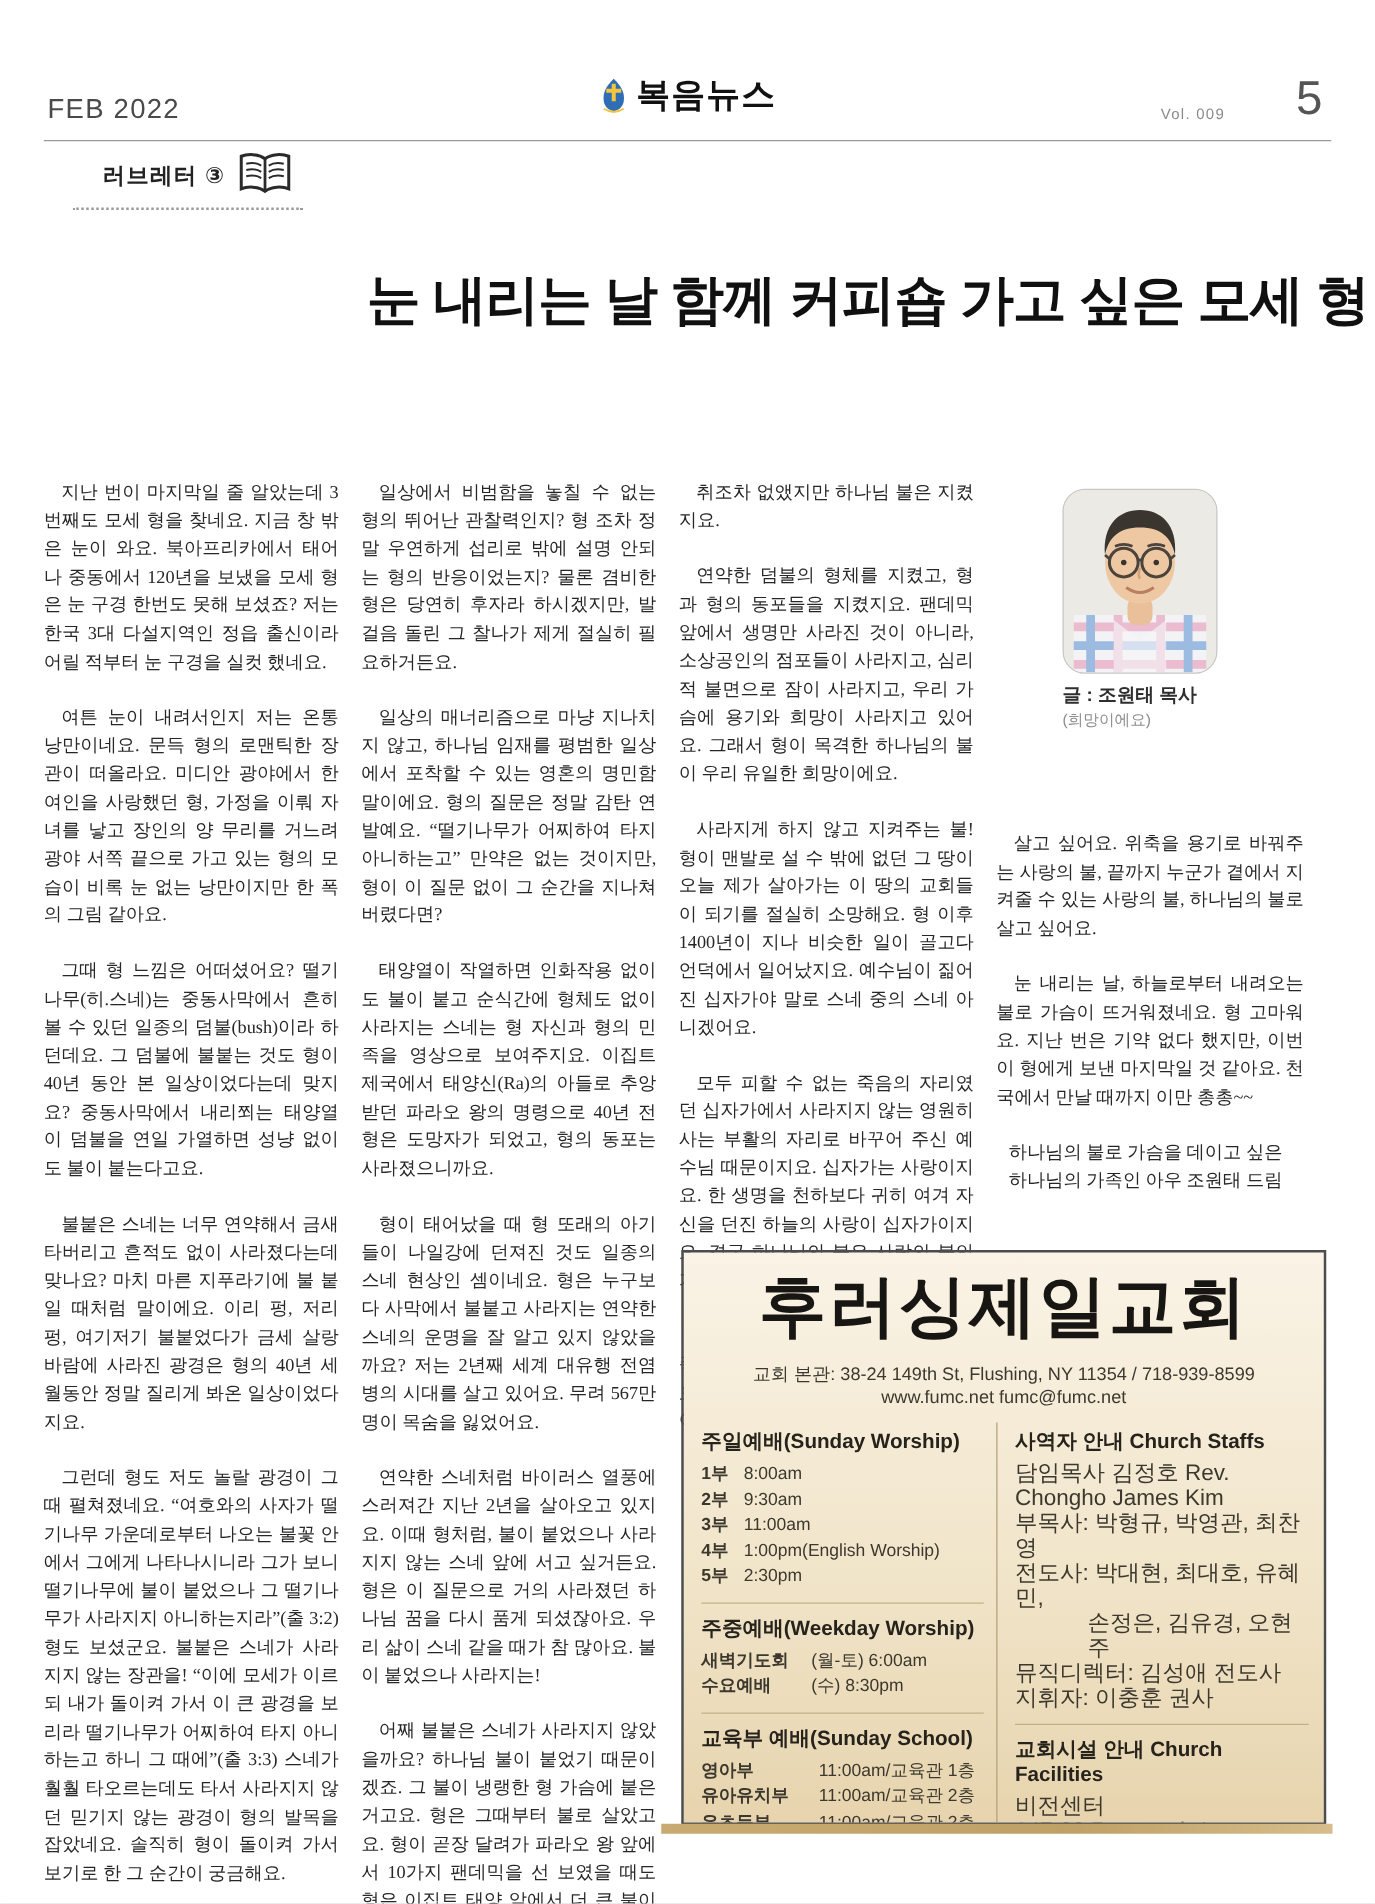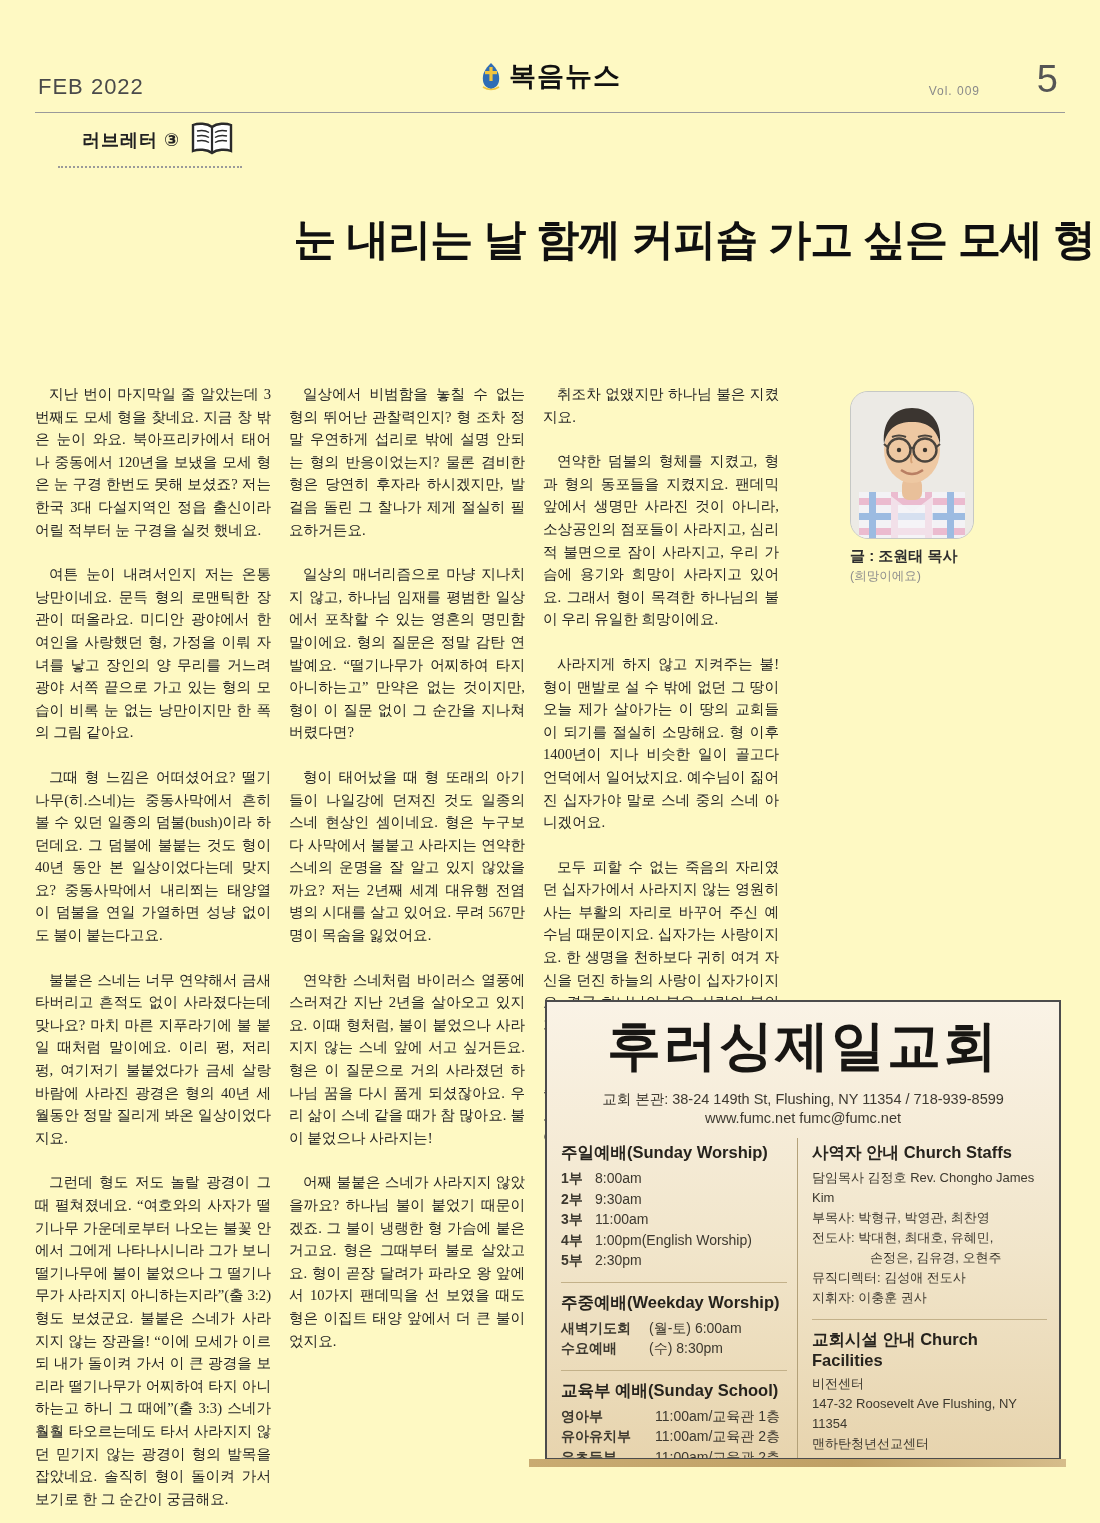--- a/index.html
+++ b/index.html
@@ -1,16 +1,16 @@
 <!DOCTYPE html>
 <html><head>
 <meta charset="utf-8">
 <style>
   html,body{margin:0;padding:0;background:#e9e9e9;}
-  .page{position:relative;width:1100px;height:1523px;margin:0 auto;background:#fef9c3;
+  .page{position:relative;width:1100px;height:1523px;margin:0 auto;background:#ffffff;
         font-family:"Liberation Serif","DejaVu Serif",serif;color:#222;overflow:hidden;
         box-shadow:0 0 4px rgba(0,0,0,.25);}
   
   .masthead-date{position:absolute;left:38px;top:74px;font-family:"Liberation Sans","DejaVu Sans",sans-serif;
         font-size:22px;color:#4a4a4a;letter-spacing:1px;}
   .masthead-logo{position:absolute;left:0;right:0;top:58px;text-align:center;}
   .masthead-logo .logo-wrap{display:inline-flex;align-items:center;gap:6px;}
   .masthead-logo .logo-text{font-family:"Liberation Sans","DejaVu Sans",sans-serif;font-weight:bold;
         font-size:27px;color:#111;letter-spacing:1px;}
   .masthead-vol{position:absolute;right:120px;top:84px;font-family:"Liberation Sans","DejaVu Sans",sans-serif;
@@ -55,21 +55,21 @@
   .ad-web{font-size:14.5px;color:#3c382f;margin-top:1px;}
   .ad-cols{display:flex;margin:12px 12px 0 14px;}
   .ad-left{width:226px;padding-right:10px;border-right:1px solid #b3a179;}
   .ad-right{flex:1;padding-left:14px;}
   .ad-section{padding-top:2px;}
   .ad-section + .ad-section{border-top:1px solid #c3b189;margin-top:11px;padding-top:7px;}
   .ad-sec-title{font-size:16.5px;font-weight:bold;color:#26231d;margin:2px 0 4px;}
   .ad-row{display:flex;font-size:14px;line-height:20.5px;color:#3c382e;}
   .ad-row .lbl{font-weight:bold;flex:0 0 auto;}
   .sw .lbl{width:34px;}  .wd .lbl{width:88px;}  .ss .lbl{width:94px;}
-  .ad-line{font-size:13px;line-height:20px;color:#3c382e;}
+  .ad-line{font-size:18px;line-height:20px;color:#3c382e;}
   .ad-line.indent{padding-left:58px;}
   
   .icon{display:inline-block;vertical-align:middle;}
 </style>
 </head>
 <body>
 
 <div class="page">
 
   <div class="masthead-date">FEB 2022</div>
@@ -106,34 +106,41 @@
     <p>지난 번이 마지막일 줄 알았는데 3번째도 모세 형을 찾네요. 지금 창 밖은 눈이 와요. 북아프리카에서 태어나 중동에서 120년을 보냈을 모세 형은 눈 구경 한번도 못해 보셨죠? 저는 한국 3대 다설지역인 정읍 출신이라 어릴 적부터 눈 구경을 실컷 했네요.</p>
     <p>여튼 눈이 내려서인지 저는 온통 낭만이네요. 문득 형의 로맨틱한 장관이 떠올라요. 미디안 광야에서 한 여인을 사랑했던 형, 가정을 이뤄 자녀를 낳고 장인의 양 무리를 거느려 광야 서쪽 끝으로 가고 있는 형의 모습이 비록 눈 없는 낭만이지만 한 폭의 그림 같아요.</p>
     <p>그때 형 느낌은 어떠셨어요? 떨기나무(히.스네)는 중동사막에서 흔히 볼 수 있던 일종의 덤불(bush)이라 하던데요. 그 덤불에 불붙는 것도 형이 40년 동안 본 일상이었다는데 맞지요? 중동사막에서 내리쬐는 태양열이 덤불을 연일 가열하면 성냥 없이도 불이 붙는다고요.</p>
     <p>불붙은 스네는 너무 연약해서 금새 타버리고 흔적도 없이 사라졌다는데 맞나요? 마치 마른 지푸라기에 불 붙일 때처럼 말이에요. 이리 펑, 저리 펑, 여기저기 불붙었다가 금세 살랑바람에 사라진 광경은 형의 40년 세월동안 정말 질리게 봐온 일상이었다지요.</p>
     <p>그런데 형도 저도 놀랄 광경이 그때 펼쳐졌네요. “여호와의 사자가 떨기나무 가운데로부터 나오는 불꽃 안에서 그에게 나타나시니라 그가 보니 떨기나무에 불이 붙었으나 그 떨기나무가 사라지지 아니하는지라”(출 3:2) 형도 보셨군요. 불붙은 스네가 사라지지 않는 장관을! “이에 모세가 이르되 내가 돌이켜 가서 이 큰 광경을 보리라 떨기나무가 어찌하여 타지 아니하는고 하니 그 때에”(출 3:3) 스네가 훨훨 타오르는데도 타서 사라지지 않던 믿기지 않는 광경이 형의 발목을 잡았네요. 솔직히 형이 돌이켜 가서 보기로 한 그 순간이 궁금해요.</p>
   </div>
 
   <div class="col col-2">
     <p>일상에서 비범함을 놓칠 수 없는 형의 뛰어난 관찰력인지? 형 조차 정말 우연하게 섭리로 밖에 설명 안되는 형의 반응이었는지? 물론 겸비한 형은 당연히 후자라 하시겠지만, 발걸음 돌린 그 찰나가 제게 절실히 필요하거든요.</p>
     <p>일상의 매너리즘으로 마냥 지나치지 않고, 하나님 임재를 평범한 일상에서 포착할 수 있는 영혼의 명민함 말이에요. 형의 질문은 정말 감탄 연발예요. “떨기나무가 어찌하여 타지 아니하는고” 만약은 없는 것이지만, 형이 이 질문 없이 그 순간을 지나쳐 버렸다면?</p>
+    <p>태양열이 작열하면 인화작용 없이도 불이 붙고 순식간에 형체도 없이 사라지는 스네는 형 자신과 형의 민족을 영상으로 보여주지요. 이집트 제국에서 태양신(Ra)의 아들로 추앙받던 파라오 왕의 명령으로 40년 전 형은 도망자가 되었고, 형의 동포는 사라졌으니까요.</p>
     <p>형이 태어났을 때 형 또래의 아기들이 나일강에 던져진 것도 일종의 스네 현상인 셈이네요. 형은 누구보다 사막에서 불붙고 사라지는 연약한 스네의 운명을 잘 알고 있지 않았을까요? 저는 2년째 세계 대유행 전염병의 시대를 살고 있어요. 무려 567만명이 목숨을 잃었어요.</p>
     <p>연약한 스네처럼 바이러스 열풍에 스러져간 지난 2년을 살아오고 있지요. 이때 형처럼, 불이 붙었으나 사라지지 않는 스네 앞에 서고 싶거든요. 형은 이 질문으로 거의 사라졌던 하나님 꿈을 다시 품게 되셨잖아요. 우리 삶이 스네 같을 때가 참 많아요. 불이 붙었으나 사라지는!</p>
     <p>어째 불붙은 스네가 사라지지 않았을까요? 하나님 불이 붙었기 때문이겠죠. 그 불이 냉랭한 형 가슴에 붙은거고요. 형은 그때부터 불로 살았고요. 형이 곧장 달려가 파라오 왕 앞에서 10가지 팬데믹을 선 보였을 때도 형은 이집트 태양 앞에서 더 큰 불이었지요.</p>
 
   </div>
 
   <div class="col col-3">
     <p>취조차 없앴지만 하나님 불은 지켰지요.</p>
     <p>연약한 덤불의 형체를 지켰고, 형과 형의 동포들을 지켰지요. 팬데믹 앞에서 생명만 사라진 것이 아니라, 소상공인의 점포들이 사라지고, 심리적 불면으로 잠이 사라지고, 우리 가슴에 용기와 희망이 사라지고 있어요. 그래서 형이 목격한 하나님의 불이 우리 유일한 희망이에요.</p>
     <p>사라지게 하지 않고 지켜주는 불! 형이 맨발로 설 수 밖에 없던 그 땅이 오늘 제가 살아가는 이 땅의 교회들이 되기를 절실히 소망해요. 형 이후 1400년이 지나 비슷한 일이 골고다 언덕에서 일어났지요. 예수님이 짊어진 십자가야 말로 스네 중의 스네 아니겠어요.</p>
     <p>모두 피할 수 없는 죽음의 자리였던 십자가에서 사라지지 않는 영원히 사는 부활의 자리로 바꾸어 주신 예수님 때문이지요. 십자가는 사랑이지요. 한 생명을 천하보다 귀히 여겨 자신을 던진 하늘의 사랑이 십자가이지요. 결국 하나님의 불은 사랑의 불인 거네요.</p>
     <p>그 사랑의 불이 형 가슴에 붙어 민족을 사랑했던 것처럼, 우리 가슴에도 그 불이 붙어 세상에서 고난받는 이웃들을 뜨겁게 사랑으로</p>
   </div>
 
+  <div class="col col-4">
+    <p>살고 싶어요. 위축을 용기로 바꿔주는 사랑의 불, 끝까지 누군가 곁에서 지켜줄 수 있는 사랑의 불, 하나님의 불로 살고 싶어요.</p>
+    <p>눈 내리는 날, 하늘로부터 내려오는 불로 가슴이 뜨거워졌네요. 형 고마워요. 지난 번은 기약 없다 했지만, 이번이 형에게 보낸 마지막일 것 같아요. 천국에서 만날 때까지 이만 총총~~</p>
+    <p class="signature first">하나님의 불로 가슴을 데이고 싶은</p>
+    <p class="signature">하나님의 가족인 아우 조원태 드림</p>
+  </div>
 
   <div class="author-box">
     <div class="author-photo">
       <svg width="122" height="146" viewBox="0 0 122 146">
         <rect width="122" height="146" fill="#eceae5"></rect>
 
         <rect x="8" y="100" width="106" height="46" fill="#f3f2f5"></rect>
         <g opacity="0.75">
           <rect x="8" y="106" width="106" height="7" fill="#e8a9c2"></rect>
           <rect x="8" y="121" width="106" height="7" fill="#7fa9da"></rect>

